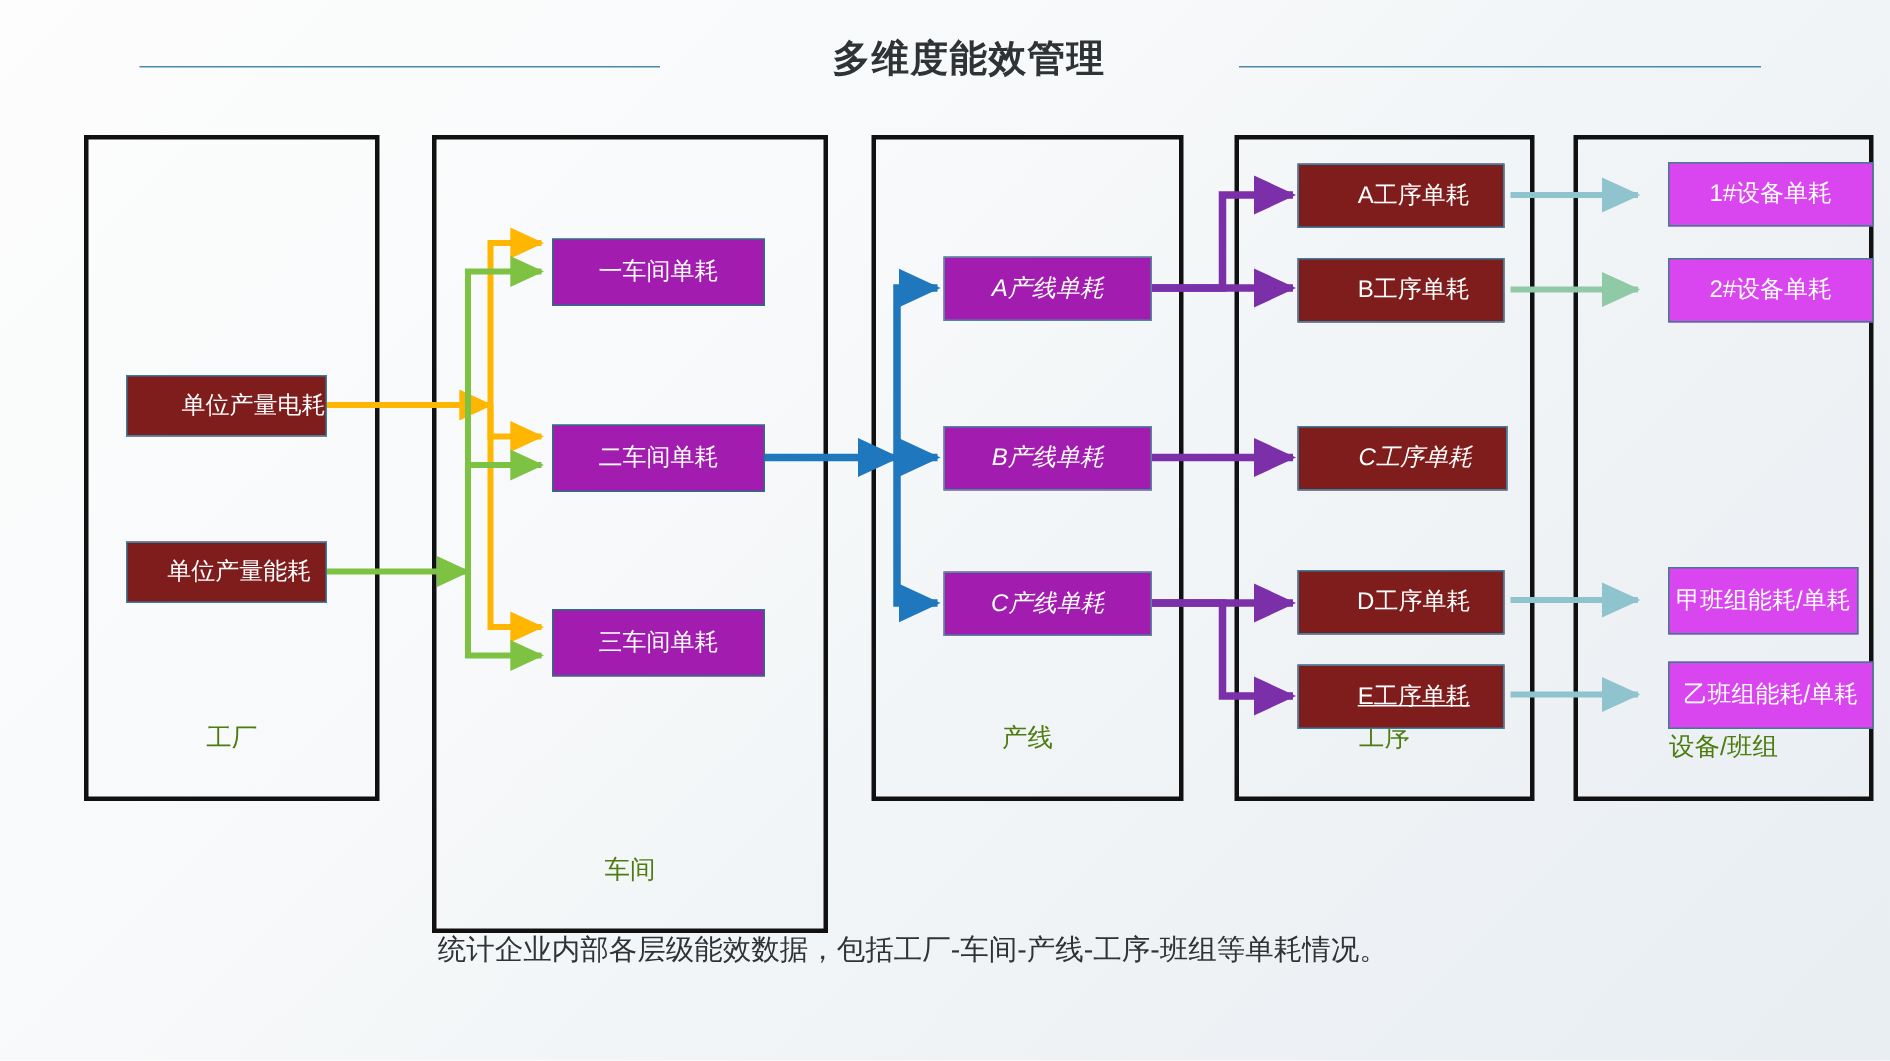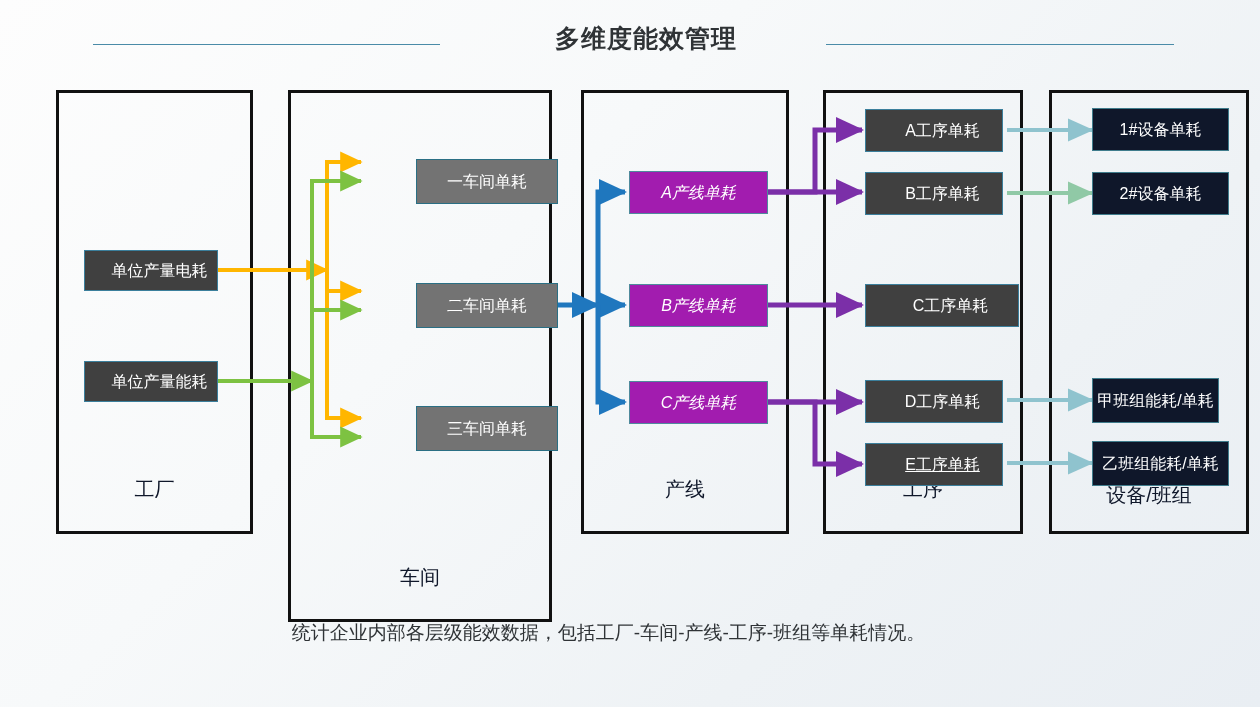--- a/index.html
+++ b/index.html
@@ -20,35 +20,35 @@
   #rule-left{left:93px;width:347px;}
   #rule-right{left:826px;width:348px;}
 
   
   .column{
     position:absolute;border:3px solid #111111;background:transparent;
     box-sizing:border-box;
   }
   .col-label{
     position:absolute;width:100%;text-align:center;
-    font-size:20px;color:#0f172a;
+    font-size:17px;color:#4d7c0f;
   }
 
   
   .node{
     position:absolute;box-sizing:border-box;
     display:flex;align-items:center;justify-content:center;
     text-align:center;color:#ffffff;font-size:16px;line-height:1.12;
     border:1px solid #4a7f8c;
     z-index:6;
   }
-  .node.blue{background:#404040;border-color:#3b7f9c;padding-left:17px;}
-  .node.teal{background:#737373;border-color:#2a6f84;margin-left:48px;}
+  .node.blue{background:#7f1d1d;border-color:#3b7f9c;padding-left:17px;}
+  .node.teal{background:#a21caf;border-color:#2a6f84;}
   .node.green{background:#a21caf;border-color:#4f8a9c;font-style:italic;}
-  .node.gray{background:#0f172a;border-color:#3f7c8c;}
+  .node.gray{background:#d946ef;border-color:#3f7c8c;margin-left:20px;}
 
   
   #wires{position:absolute;left:0;top:0;width:1260px;height:707px;z-index:3;}
 
   
   #footer{
     position:absolute;left:0;top:620px;width:1217px;text-align:center;
     font-size:19px;color:#2f3336;
   }
 </style>
@@ -116,21 +116,21 @@
     <path d="M1007,130 L1092,130" fill="none" stroke="#8FC3CE" stroke-width="4" marker-end="url(#ar-lteal)"></path>
     <path d="M1007,193 L1092,193" fill="none" stroke="#90C9A6" stroke-width="4" marker-end="url(#ar-lgreen)"></path>
     <path d="M1007,400 L1092,400" fill="none" stroke="#8FC3CE" stroke-width="4" marker-end="url(#ar-lteal)"></path>
     <path d="M1007,463 L1092,463" fill="none" stroke="#8FC3CE" stroke-width="4" marker-end="url(#ar-lteal)"></path>
   </g>
 </svg>
 
 <div class="column" style="left:56px;top:90px;width:197px;height:444px;">
   <div class="col-label" style="bottom:28px;">工厂</div>
 </div>
-<div class="node blue" style="left:84px;top:250px;width:134px;height:41px;">
+<div class="node blue" style="left:84px;top:250px;width:134px;height:41px;justify-content:flex-end;">
   <span>单位产量电耗</span>
 </div>
 <div class="node blue" style="left:84px;top:361px;width:134px;height:41px;">
   <span>单位产量能耗</span>
 </div>
 
 <div class="column" style="left:288px;top:90px;width:264px;height:532px;font-family:Liberation Serif, serif;">
   <div class="col-label" style="bottom:28px;">车间</div>
 </div>
 <div class="node teal" style="left:368px;top:159px;width:142px;height:45px;">
@@ -158,21 +158,21 @@
 
 <div class="column" style="left:823px;top:90px;width:200px;height:444px;">
   <div class="col-label" style="bottom:28px;">工序</div>
 </div>
 <div class="node blue" style="left:865px;top:109px;width:138px;height:43px;">
   <span>A工序单耗</span>
 </div>
 <div class="node blue" style="left:865px;top:172px;width:138px;height:43px;">
   <span>B工序单耗</span>
 </div>
-<div class="node blue" style="left:865px;top:284px;width:154px;height:43px;">
+<div class="node blue" style="left:865px;top:284px;width:140px;height:43px;font-style:italic;">
   <span>C工序单耗</span>
 </div>
 <div class="node blue" style="left:865px;top:380px;width:138px;height:43px;">
   <span>D工序单耗</span>
 </div>
 <div class="node blue" style="left:865px;top:443px;width:138px;height:43px;text-decoration:underline;">
   <span>E工序单耗</span>
 </div>
 
 <div class="column" style="left:1049px;top:90px;width:200px;height:444px;">

